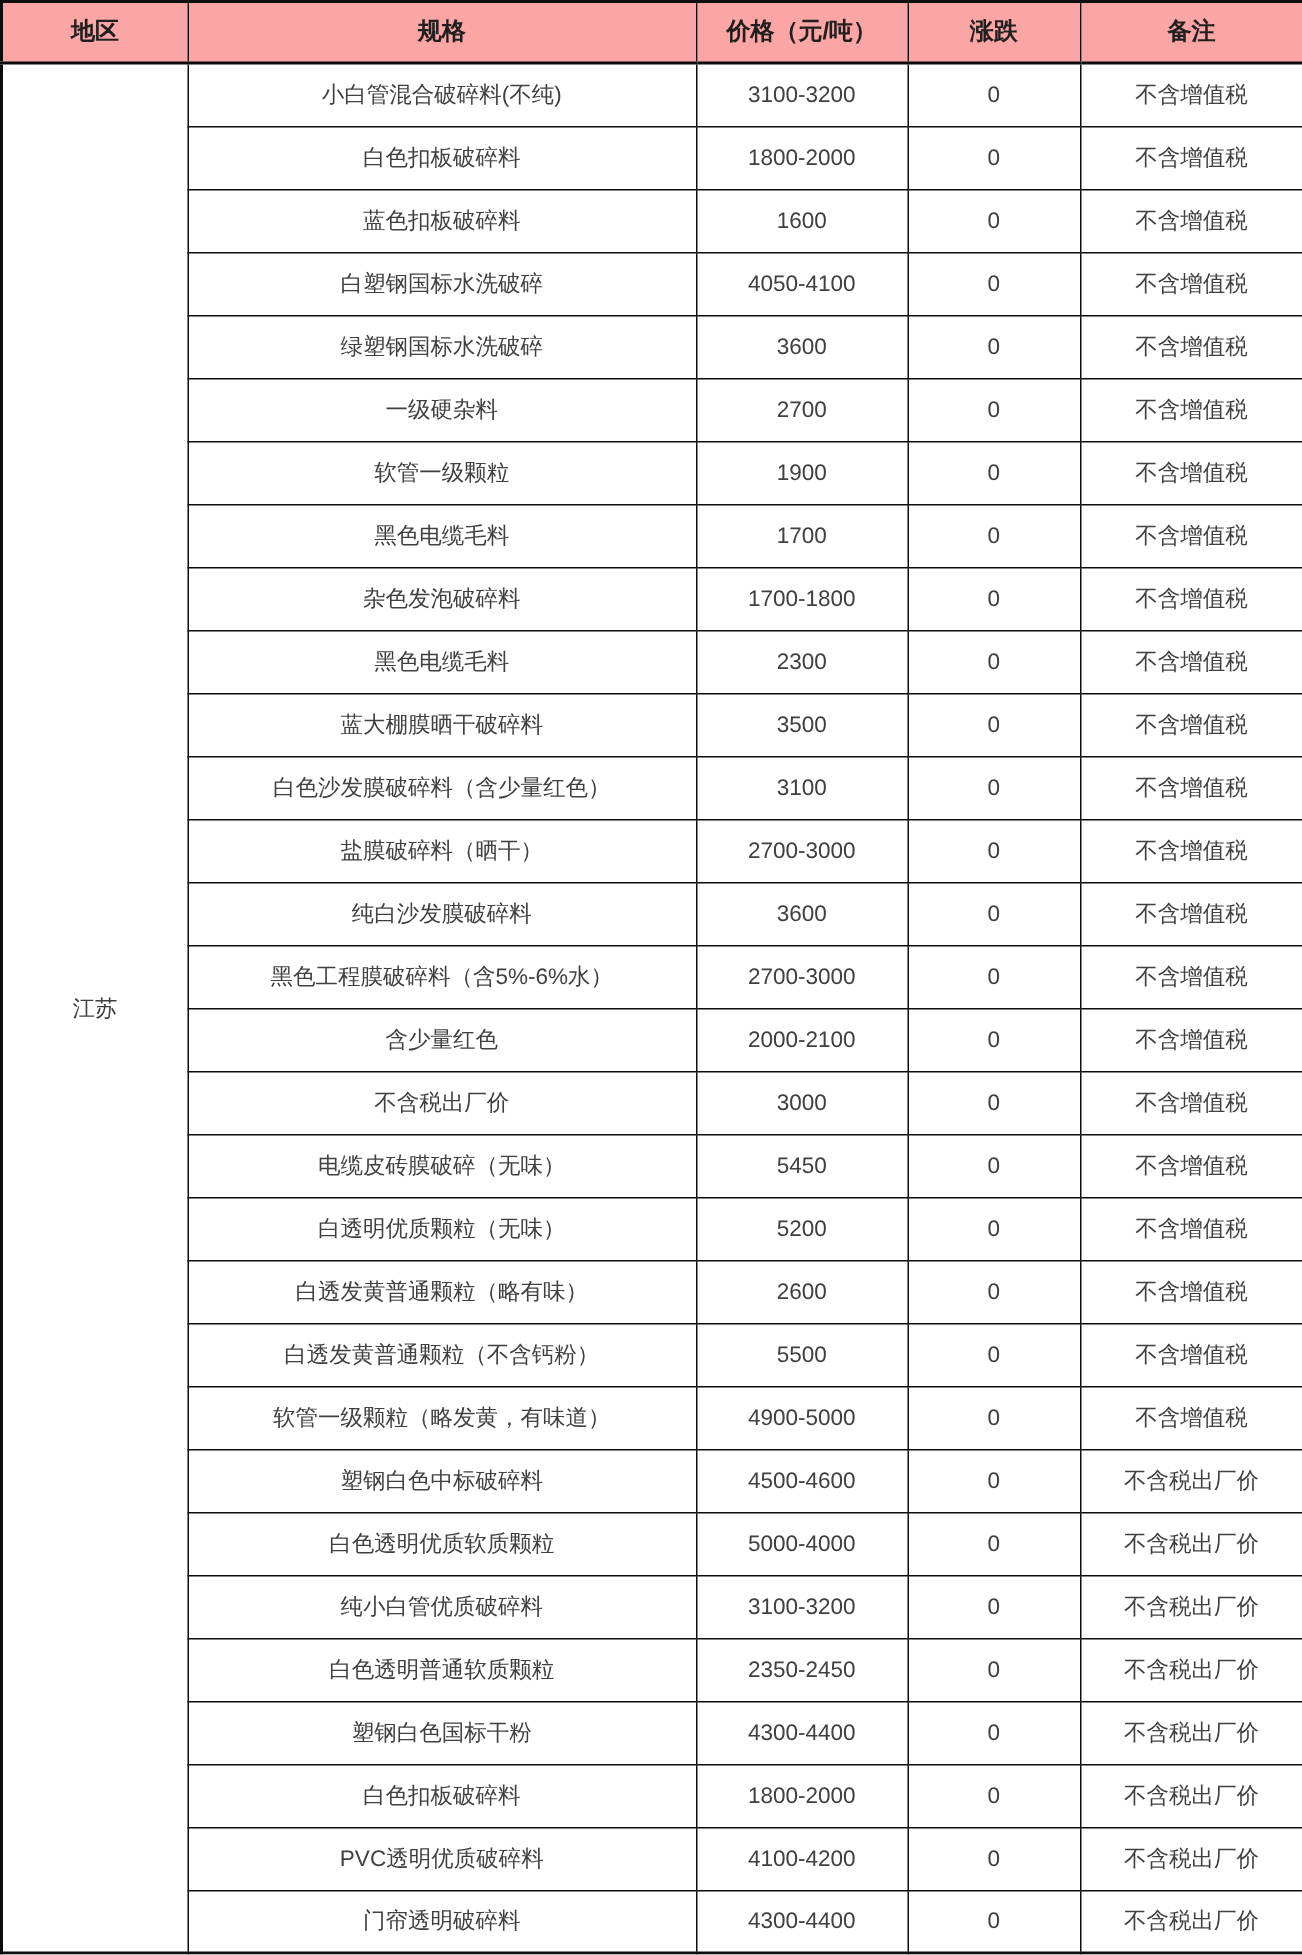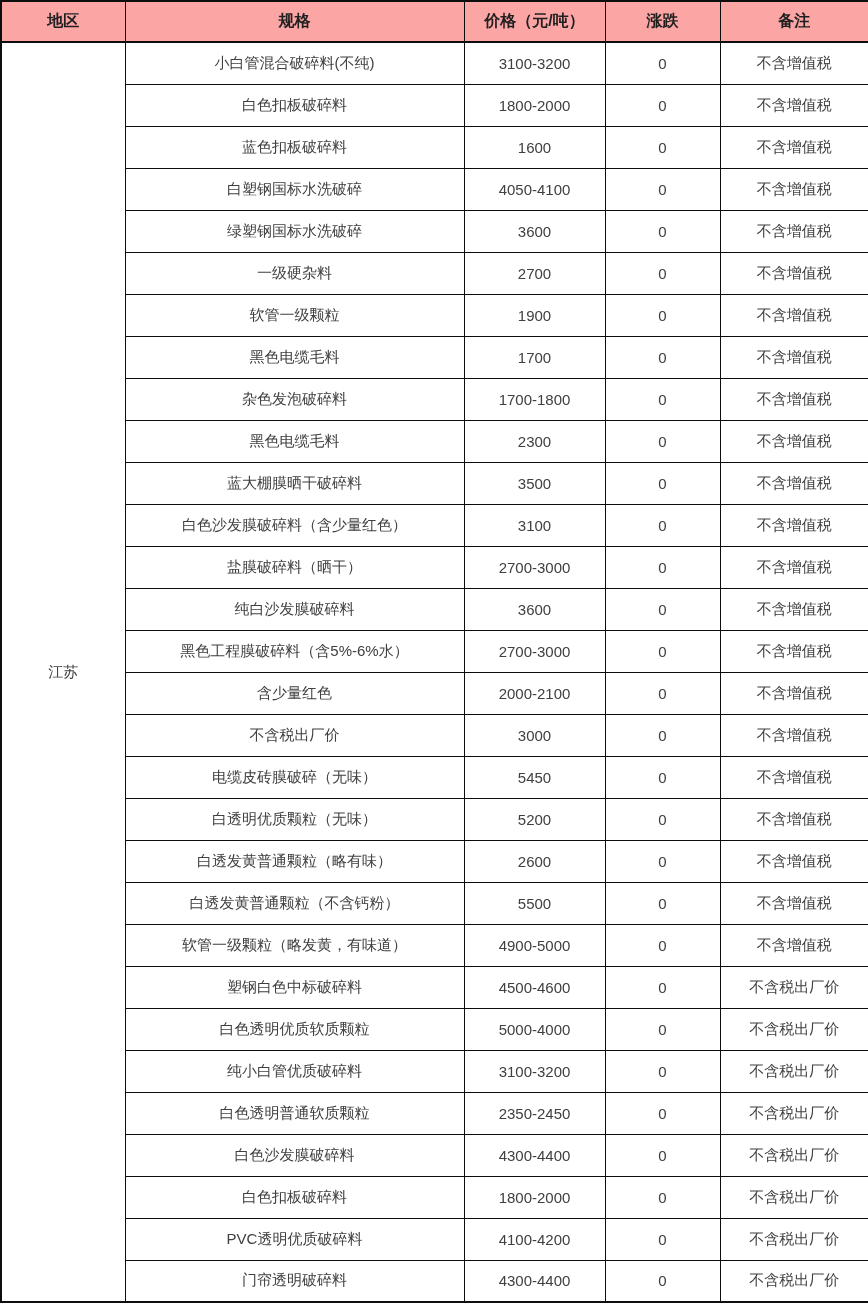--- a/index.html
+++ b/index.html
@@ -223,21 +223,21 @@
           <td>0</td>
           <td>不含税出厂价</td>
         </tr>
         <tr>
           <td>白色透明普通软质颗粒</td>
           <td>2350-2450</td>
           <td>0</td>
           <td>不含税出厂价</td>
         </tr>
         <tr>
-          <td>白色沙发膜破碎料</td>
+          <td>塑钢白色国标干粉</td>
           <td>4300-4400</td>
           <td>0</td>
           <td>不含税出厂价</td>
         </tr>
         <tr>
           <td>白色扣板破碎料</td>
           <td>1800-2000</td>
           <td>0</td>
           <td>不含税出厂价</td>
         </tr>

